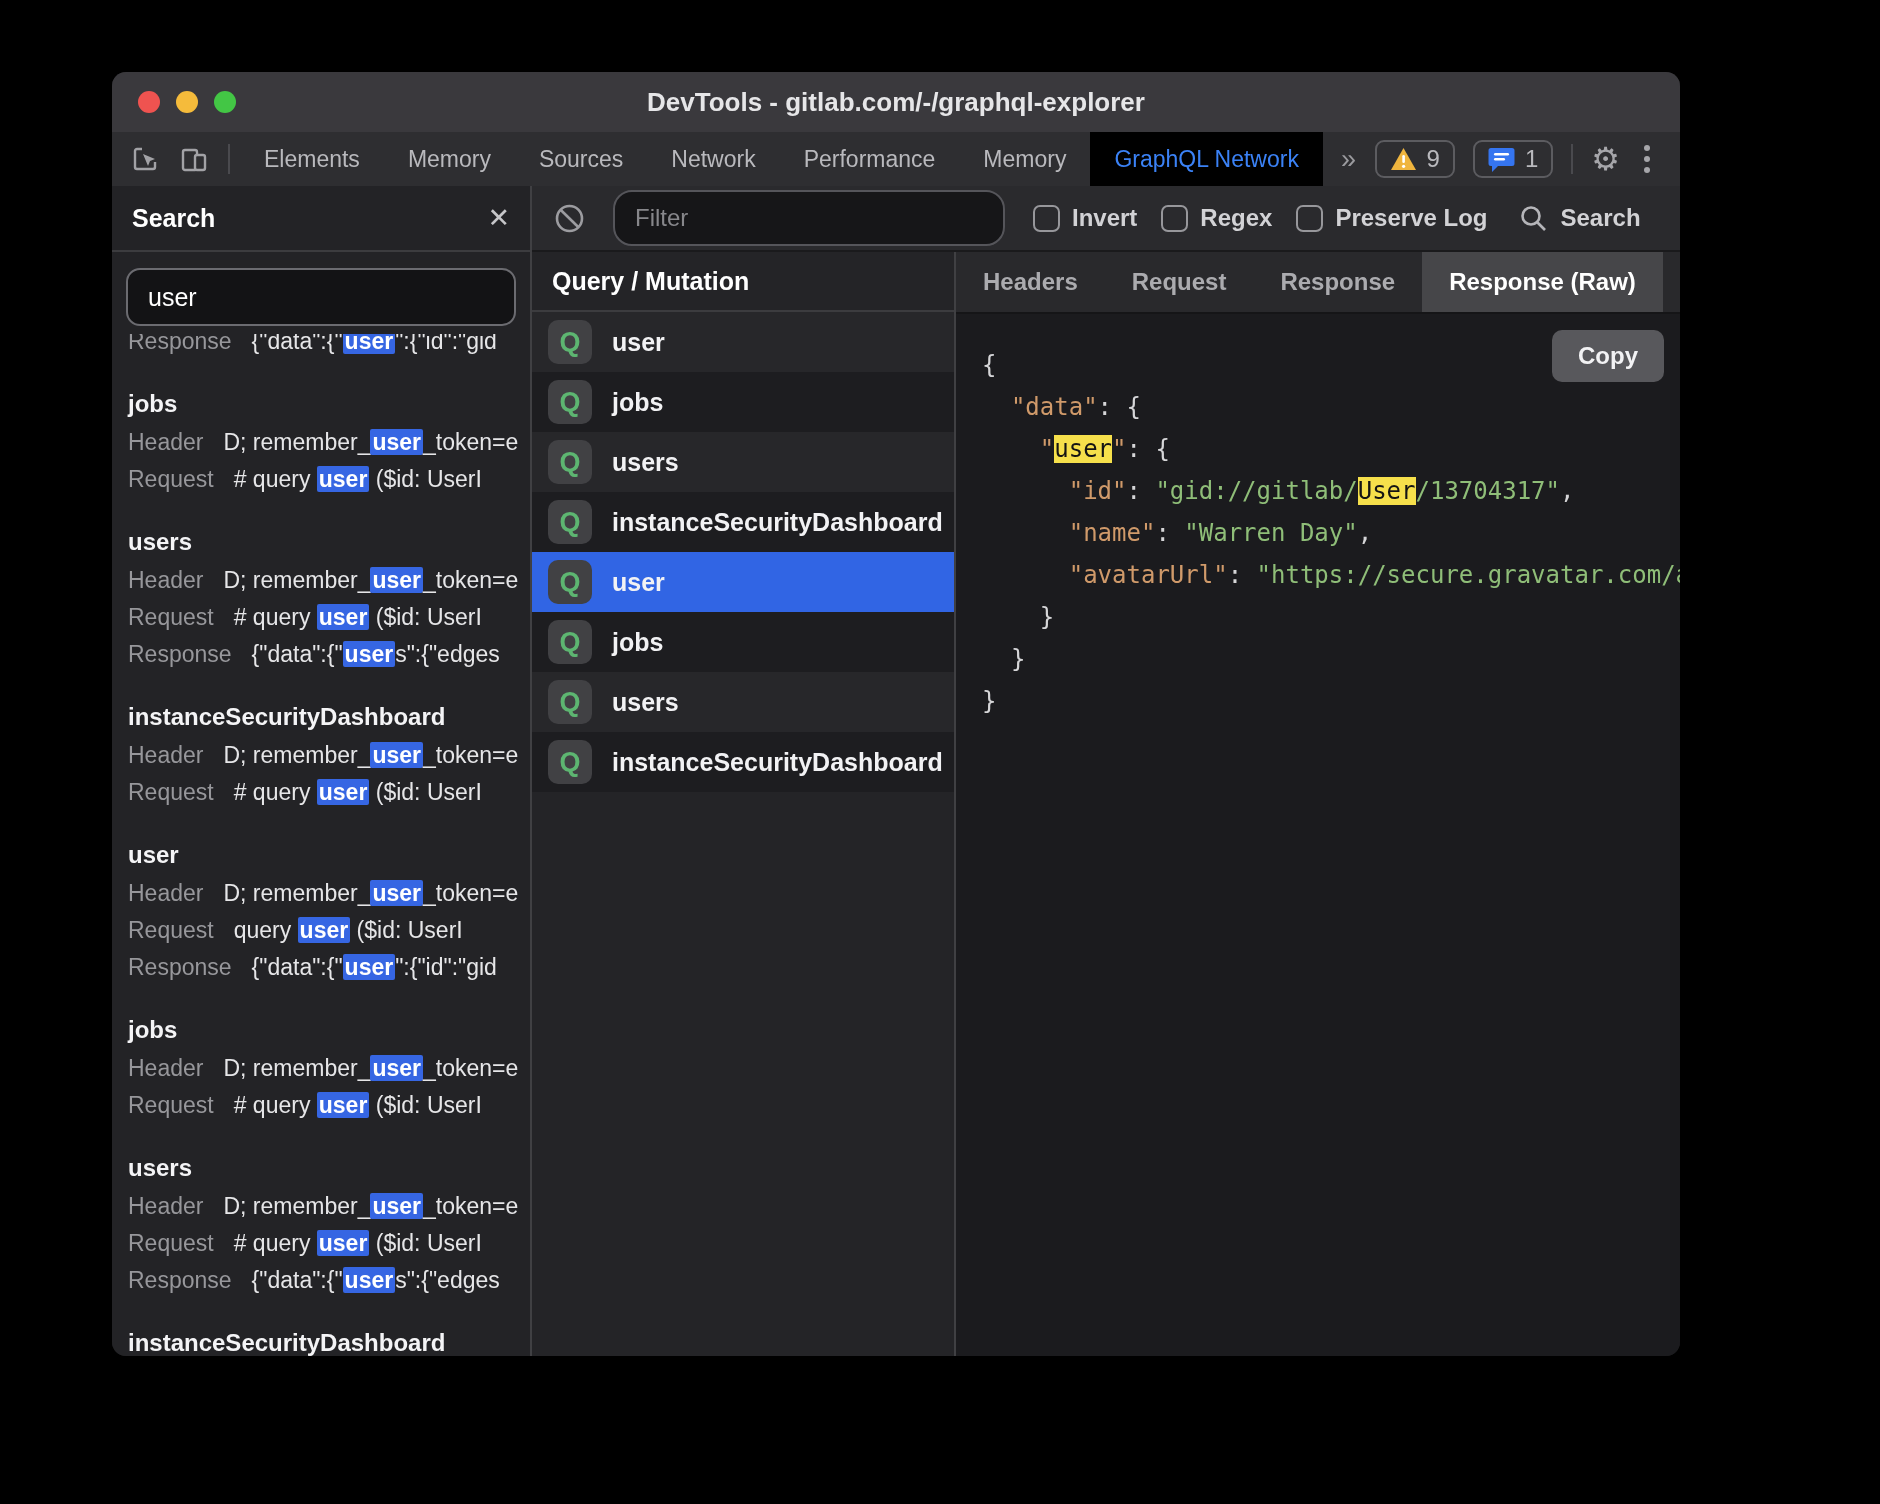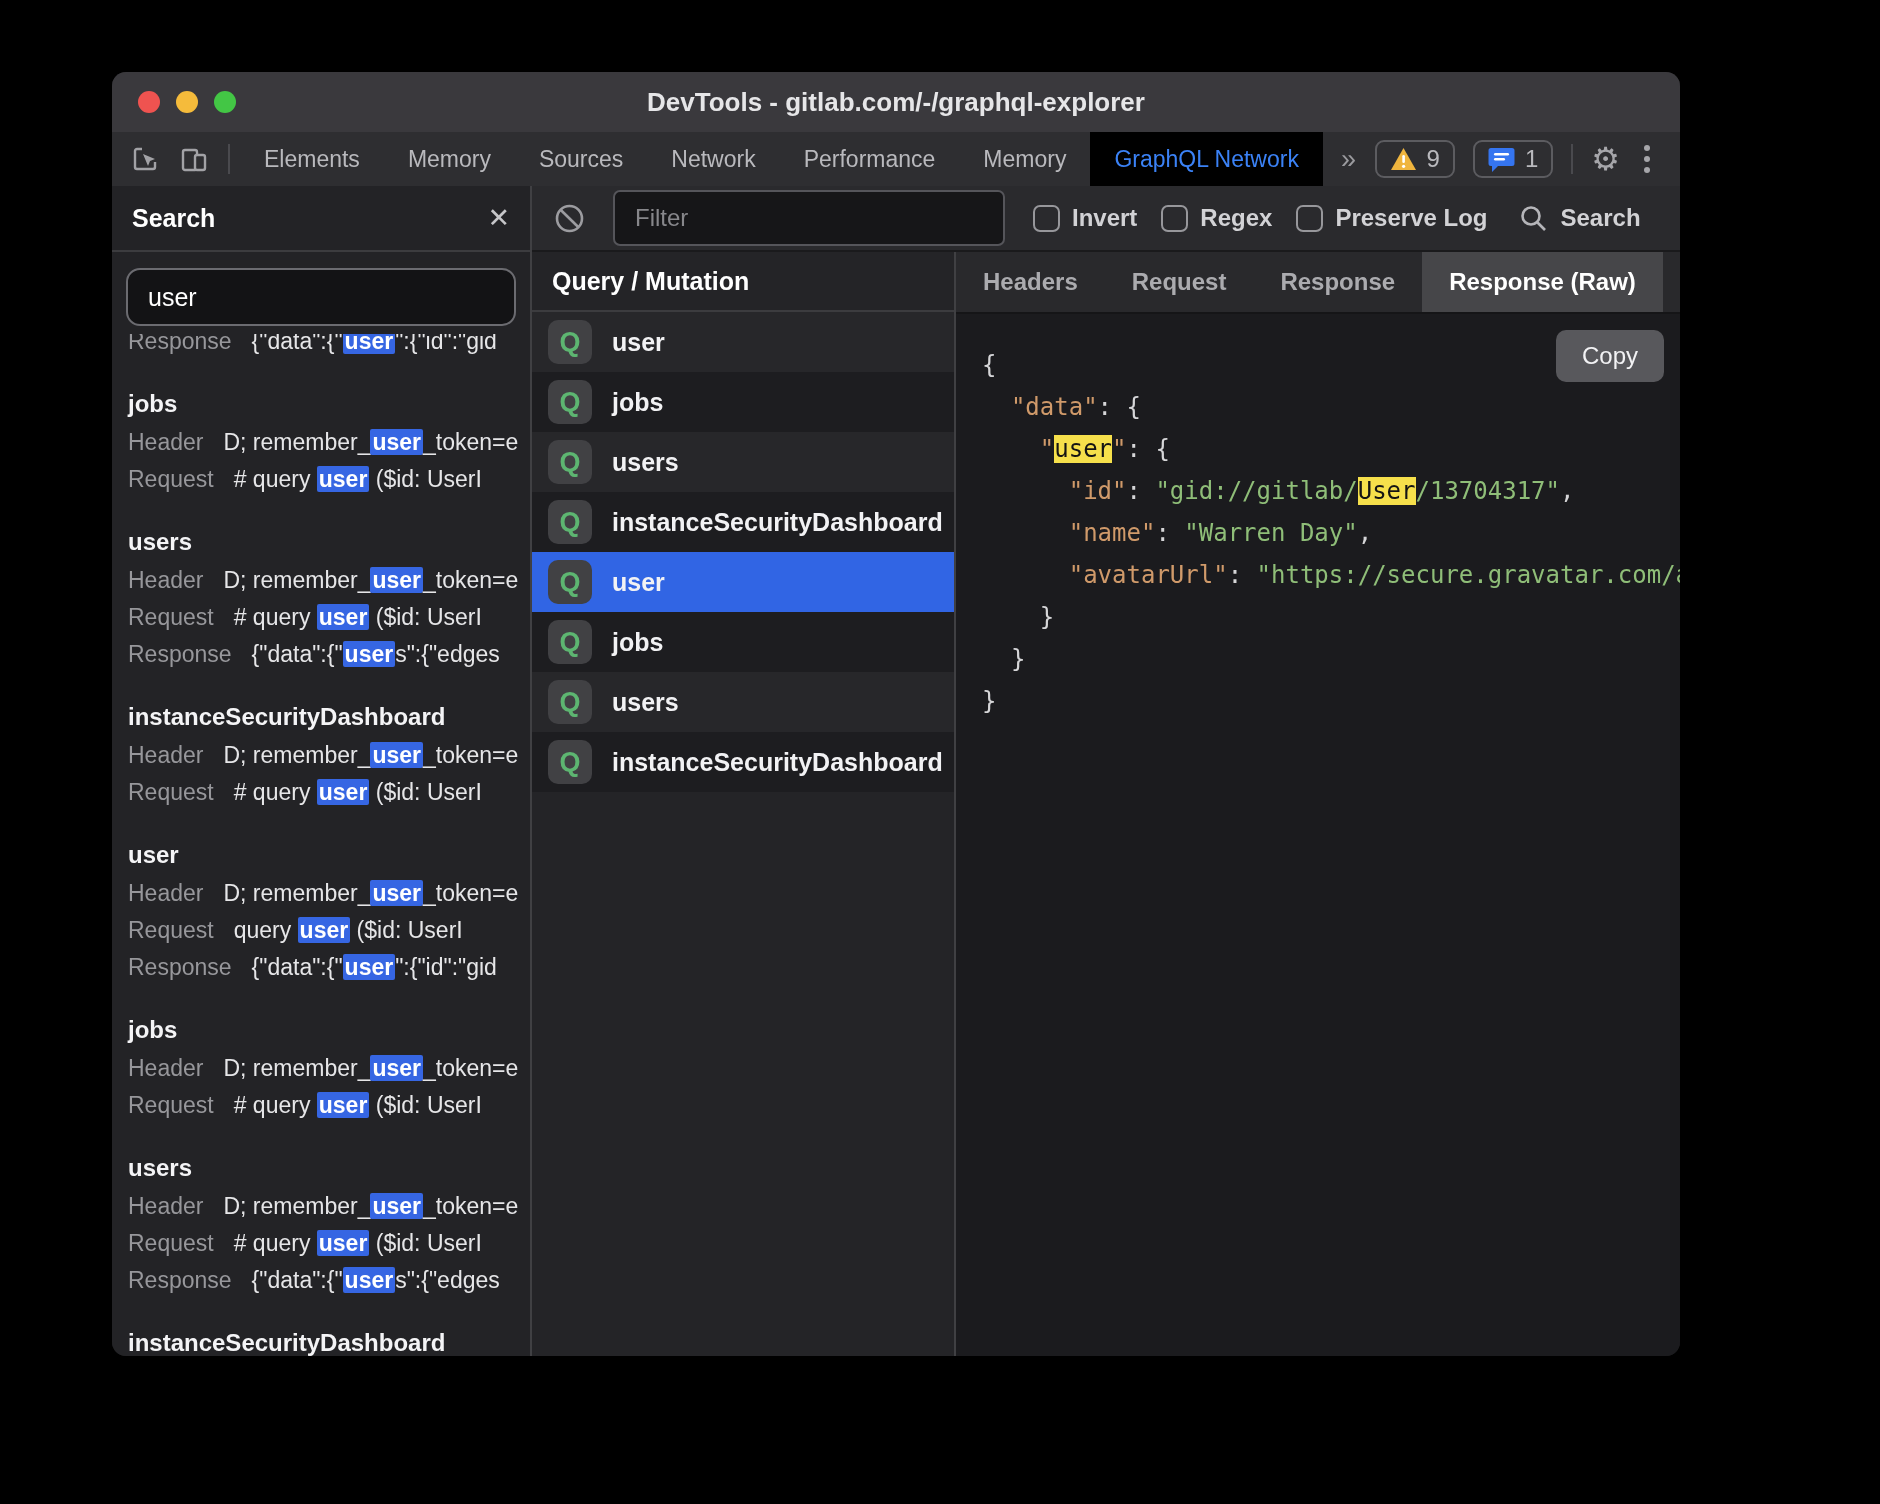--- a/index.html
+++ b/index.html
@@ -47,21 +47,21 @@
   .lp-results{flex:1;overflow:hidden;padding-left:16px;white-space:nowrap}
   .clip{height:26px;overflow:hidden;display:flex;align-items:flex-end}
   .res-head{font-weight:bold;color:#f4f4f6;font-size:24px;margin-top:24px;line-height:40px}
   .res-row{line-height:37px;color:#e6e6e8;font-size:23px;overflow:hidden}
   .res-row .lbl{color:#97979b;margin-right:20px}
   .hl{background:var(--match-blue);color:#fff;font-weight:bold;border-radius:2px;padding:0 2px}
 
   
   .right-region{flex:1;display:flex;flex-direction:column;min-width:0;min-height:0}
   .toolbar{height:66px;flex:0 0 auto;background:#2a2a2d;display:flex;align-items:center;gap:28px;padding:0 22px;border-bottom:2px solid #1a1a1c}
-  .filter-input{width:392px;height:56px;background:#161618;border:2px solid #55555a;border-radius:7px;color:#dadade;font-size:24px;padding:0 20px;font-family:inherit;outline:none}
+  .filter-input{width:392px;height:56px;background:#161618;border:2px solid #55555a;border-radius:19px;color:#dadade;font-size:24px;padding:0 20px;font-family:inherit;outline:none}
   .filter-input::placeholder,.lp-input::placeholder{color:#87878b}
   .cbgroup{display:flex;align-items:center;gap:24px}
   .cb{display:flex;align-items:center;gap:12px;color:#d2d2d5;font-weight:bold;font-size:24px;white-space:nowrap}
   .cb-box{width:27px;height:27px;border:2.5px solid #97979b;border-radius:7px}
   .tb-search{display:flex;align-items:center;gap:12px;color:#d2d2d5;font-weight:bold;font-size:24px;margin-left:4px}
 
   .lower{flex:1;display:flex;min-height:0}
 
   
   .query-panel{width:424px;flex:0 0 auto;display:flex;flex-direction:column;background:#242427;border-right:2px solid #404043;min-height:0}
@@ -73,21 +73,21 @@
   .q-item.selected{background:var(--selection-blue)}
   .q-badge{width:44px;height:44px;border-radius:10px;background:#414144;color:var(--q-green);display:flex;align-items:center;justify-content:center;font-size:27px;font-weight:bold;flex:0 0 auto}
 
   
   .detail-panel{flex:1;display:flex;flex-direction:column;background:#1b1b1e;min-width:0}
   .dt-tabs{height:62px;flex:0 0 auto;display:flex;align-items:stretch;background:#29292c;color:#ababaf;font-size:24px;font-weight:bold;border-bottom:2px solid #151517}
   .dt-tab{display:flex;align-items:center;padding:0 27px;white-space:nowrap}
   .dt-tab.active{background:#464649;color:#fff}
   .dt-close{margin-left:auto;display:flex;align-items:center;padding:0 24px}
   .json-area{flex:1;position:relative;overflow:hidden;padding:30px 0 0 26px}
-  .copy-btn{position:absolute;top:16px;right:16px;background:#58585c;color:#f2f2f4;font-weight:normal;font-size:24px;border-radius:10px;padding:12px 26px;border:none;font-family:inherit}
+  .copy-btn{position:absolute;top:16px;right:16px;background:#58585c;color:#f2f2f4;font-weight:bold;font-size:24px;border-radius:10px;padding:12px 26px;border:none;font-family:inherit}
   .json{font-family:"DejaVu Sans Mono",monospace;font-size:24px;line-height:42px;white-space:pre;color:#d6d6d8}
   .key{color:var(--json-key)}
   .str{color:var(--json-str)}
   .pun{color:#d6d6d8}
   .yhl{background:var(--match-yellow);color:#141414}
   .dt-footer{flex:0 0 auto;display:flex;justify-content:flex-end;padding:12px 24px 18px;color:#9b9b9f;font-weight:bold;font-size:25px}
 
   svg{display:block}
 </style>
 </head>

